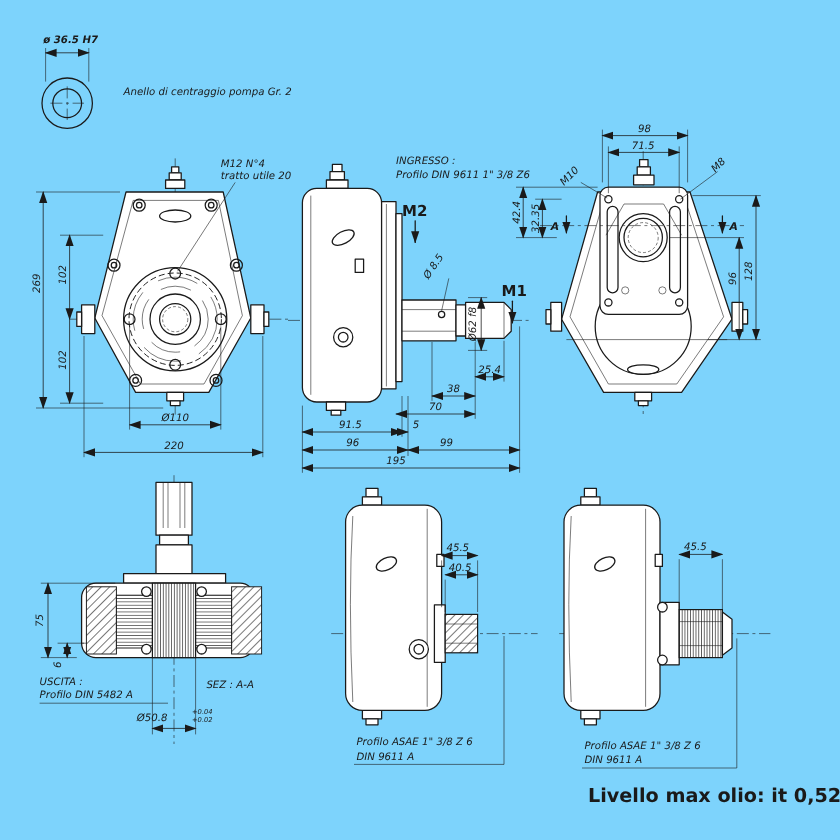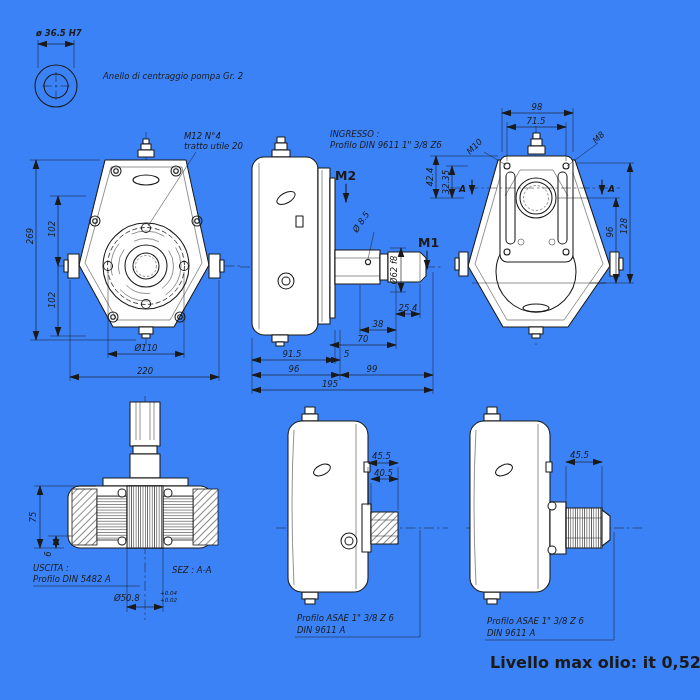--- a/index.html
+++ b/index.html
@@ -1,16 +1,16 @@
 <!DOCTYPE html>
 <html><head>
 <meta charset="utf-8">
 <style>
   html,body{margin:0;padding:0;background:#e8e8e8;}
-  #canvas{width:700px;height:700px;background:#3b82f6;position:relative;margin:0 auto;
+  #canvas{width:700px;height:700px;background:#7dd3fc;position:relative;margin:0 auto;
           font-family:"DejaVu Sans",sans-serif;}
   svg{display:block}
   
   .o  {stroke:#1a1a1a;fill:none;stroke-width:1.05;stroke-linejoin:round;stroke-linecap:round;}
   .of {stroke:#1a1a1a;fill:#ffffff;stroke-width:1.05;stroke-linejoin:round;}
   .thin{stroke:#1a1a1a;fill:none;stroke-width:.6;opacity:.8;}
   
   .d  {stroke:#1a1a1a;fill:none;stroke-width:.65;}
   .x  {stroke:#1a1a1a;fill:none;stroke-width:.55;opacity:.9;}
   

